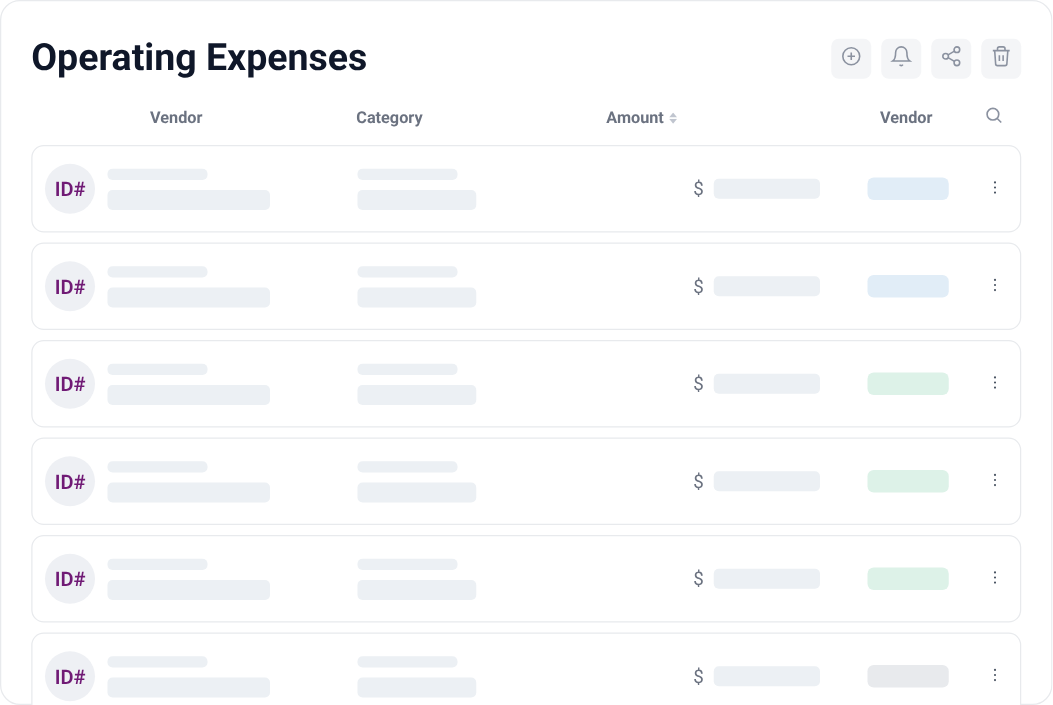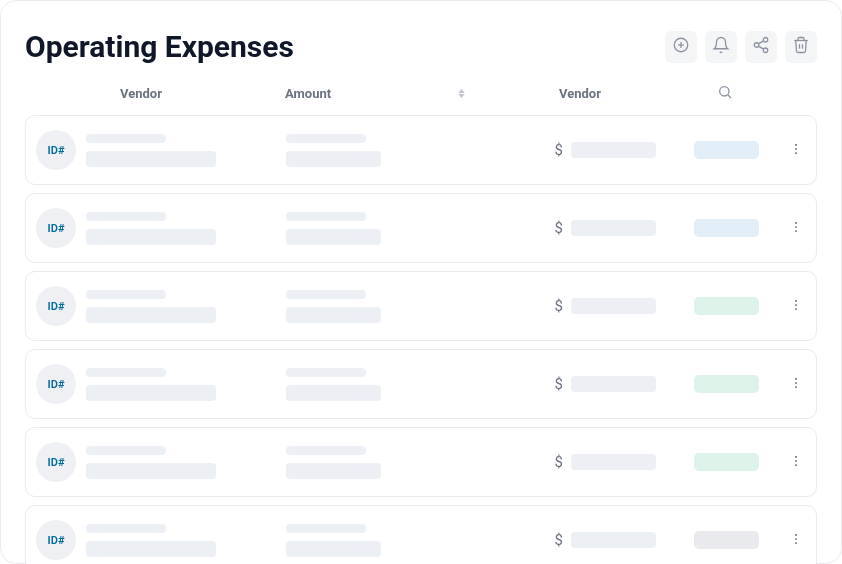--- a/index.html
+++ b/index.html
@@ -67,21 +67,21 @@
       color: #6b7280;
       font-weight: 700;
     }
     .col-header.vendor {
       padding-left: 35px;
     }
     .col-header.amount {
       text-align: right;
       padding-right: 20px;
       display: flex;
-      justify-content: space-between;
+      justify-content: flex-start;
       align-items: center;
       gap: 4px;
     }
     .col-header.status {
       text-align: center;
     }
     .col-header.search {
       display: flex;
       justify-content: center;
     }
@@ -111,23 +111,23 @@
     }
     .id-badge {
       margin-left: 10px;
       width: 40px;
       height: 40px;
       border-radius: 50%;
       background: #eef0f4;
       display: flex;
       align-items: center;
       justify-content: center;
-      font-size: 11px;
+      font-size: 16px;
       font-weight: 600;
-      color: #0369a1;
+      color: #701a75;
       text-align: center;
     }
     .skel-group {
       display: flex;
       flex-direction: column;
       gap: 8px;
     }
     .skel {
       background: #ecf0f4;
       border-radius: 4px;
@@ -245,20 +245,21 @@
               <path d="M8 6V4a2 2 0 0 1 2-2h4a2 2 0 0 1 2 2v2"></path>
             </svg>
         </span>
       </div>
     </div>
   </div>
 
   <div class="column-headers">
     <div></div>
     <div class="col-header vendor">Vendor</div>
+    <div class="col-header">Category</div>
     <div class="col-header amount">
       <span>Amount</span>
       <span class="sort-arrows">
         <svg viewBox="0 0 8 5">
             <path d="M4 0 L8 5 L0 5 Z"></path>
           </svg>
         <svg viewBox="0 0 8 5">
             <path d="M4 5 L8 0 L0 0 Z"></path>
           </svg>
       </span>

